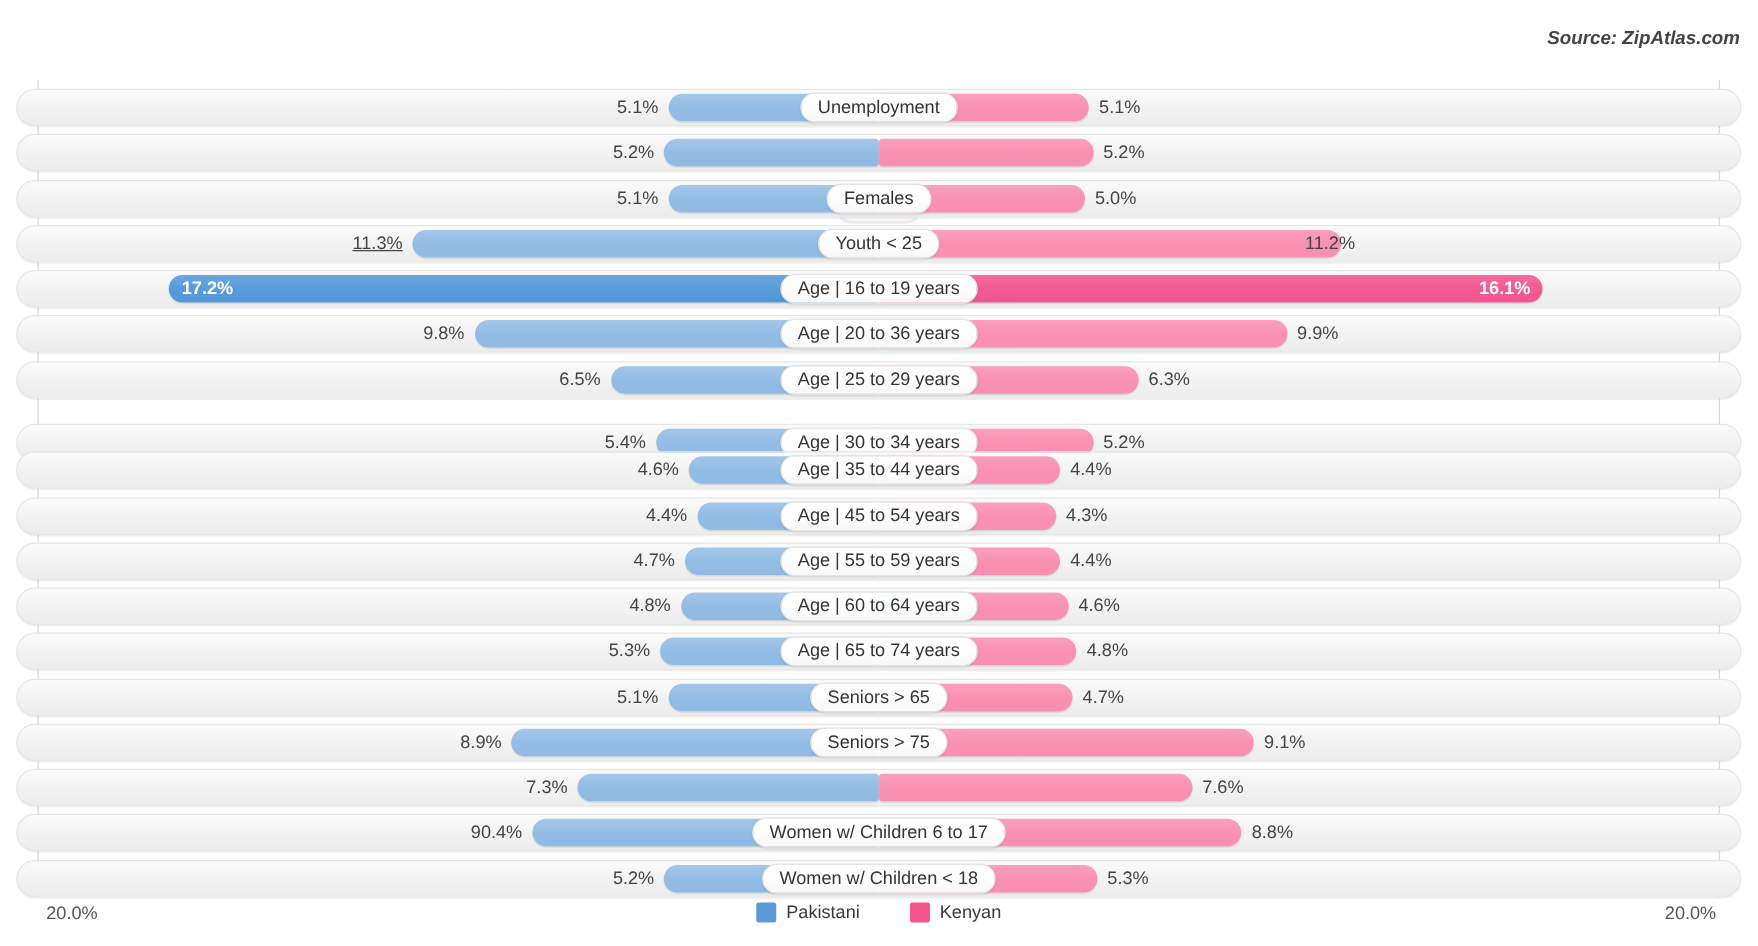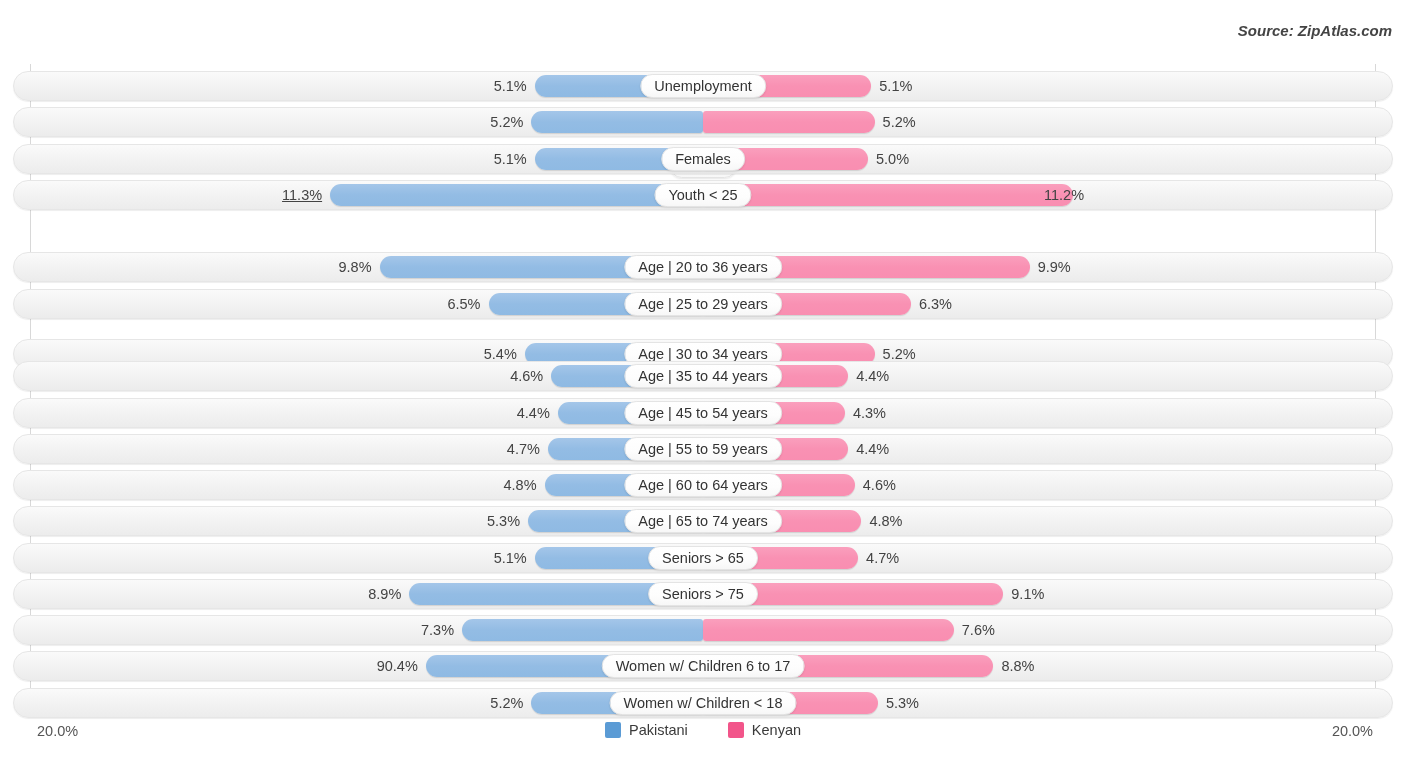--- a/index.html
+++ b/index.html
@@ -127,20 +127,28 @@
         <div class="val val-r" style="left: 863px; width: 76px;">5.0%</div>
         <div class="cat" style="left: 690px;">Females</div>
       </div>
       <div class="row" style="top: 115.84px;">
         <div class="track"></div>
         <div class="bar bar-l" style="left: 317.1px; width: 372.9px;"></div>
         <div class="bar bar-r" style="left: 690px; width: 369.6px;"></div>
         <div class="val val-l" style="left: 233.1px; width: 76px; text-decoration: underline;">11.3%</div>
         <div class="val val-r" style="left: 1031px; width: 76px;">11.2%</div>
         <div class="cat" style="left: 690px;">Youth &lt; 25</div>
+      </div>
+      <div class="row hl" style="top: 152.12px;">
+        <div class="track"></div>
+        <div class="bar bar-l" style="left: 122.4px; width: 567.6px;"></div>
+        <div class="bar bar-r" style="left: 690px; width: 531.3px;"></div>
+        <div class="val val-l" style="left: 132.4px; width: 70px; text-align: left;">17.2%</div>
+        <div class="val val-r" style="left: 1141.3px; width: 70px; text-align: right;">16.1%</div>
+        <div class="cat" style="left: 690px;">Age | 16 to 19 years</div>
       </div>
       <div class="row" style="top: 188.4px;">
         <div class="track"></div>
         <div class="bar bar-l" style="left: 366.6px; width: 323.4px;"></div>
         <div class="bar bar-r" style="left: 690px; width: 326.7px;"></div>
         <div class="val val-l" style="left: 282.6px; width: 76px;">9.8%</div>
         <div class="val val-r" style="left: 1024.7px; width: 76px;">9.9%</div>
         <div class="cat" style="left: 690px;">Age | 20 to 36 years</div>
       </div>
       <div class="row" style="top: 224.68px;">

